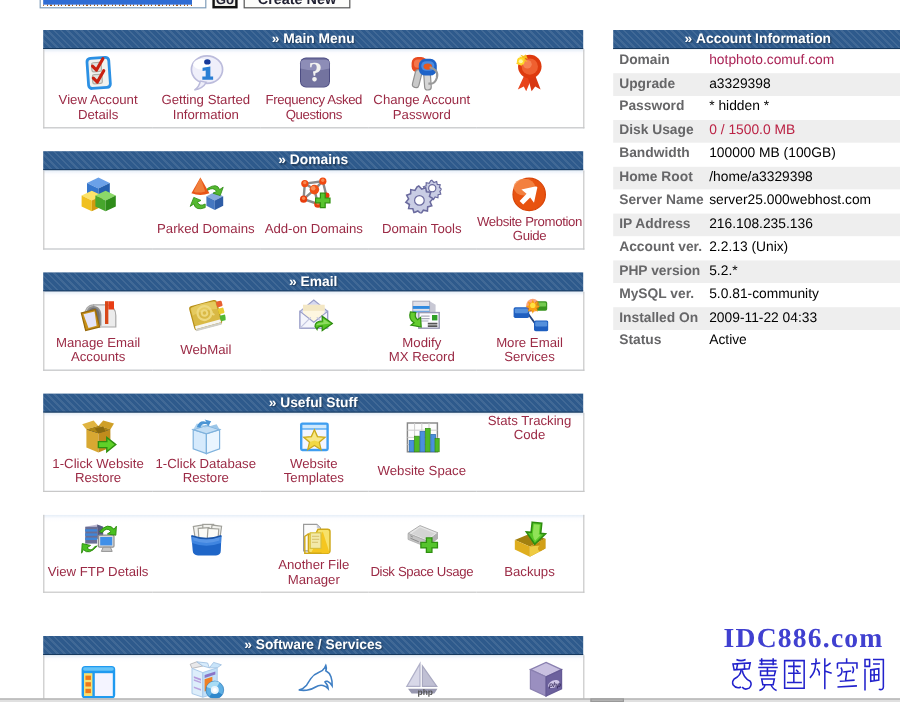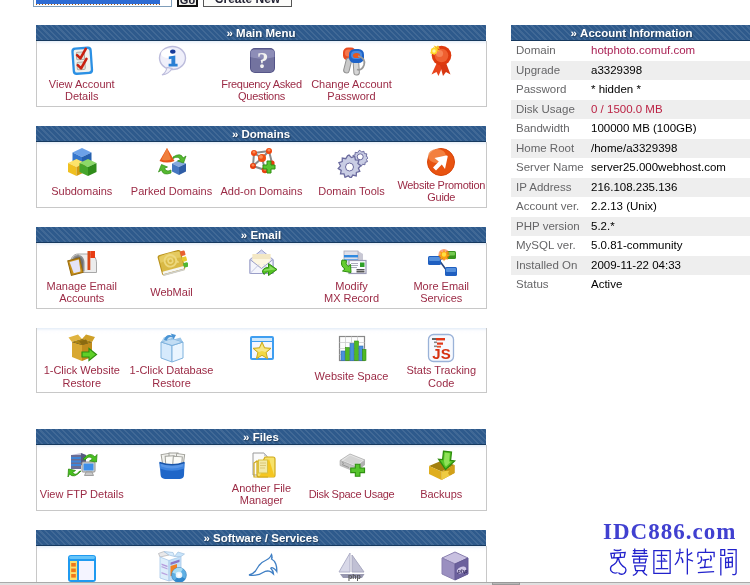--- a/index.html
+++ b/index.html
@@ -20,21 +20,21 @@
   font-size:11px; line-height:12.5px; white-space:nowrap; }
 .lb span.sm { font-size:11px; letter-spacing:-0.3px; }
 .acct { position:absolute; left:511px; top:24.5px; width:241px; }
 .ahd { height:16.5px; line-height:16px; text-align:center; color:#fff;
   font-size:11.5px; font-weight:bold;
   background:#2e5a8c;
   background-image:repeating-linear-gradient(45deg, rgba(255,255,255,0.09) 0px, rgba(255,255,255,0.09) 1.5px, rgba(0,0,0,0.0) 1.5px, rgba(0,0,0,0.0) 4px);
   border-bottom:1.5px solid #16395f;
   text-shadow:1px 1px 1px rgba(0,0,0,0.35); }
 .ar { height:19.5px; line-height:19.5px; font-size:11.5px; white-space:nowrap; }
-.al { font-weight:normal; color:#666668; display:inline-block; width:80px;
+.al { font-weight:bold; color:#666668; display:inline-block; width:80px;
   padding-left:5px; }
 .av { }
 </style></head>
 <body>
 
 <div style="position:absolute;left:33px;top:-15px;width:139px;height:22px;border:1px solid #7f9db9;background:#fff;"></div>
 <div style="position:absolute;left:36px;top:-12px;width:124px;height:16px;background:#2e6cd4;"></div>
 <div style="position:absolute;left:36px;top:4px;width:124px;height:1px;background:repeating-linear-gradient(90deg,#a05818 0 1px,#f8f8f8 1px 3px);"></div>
 <div style="position:absolute;left:177px;top:-15px;width:21px;height:22px;border:2px solid #111;background:#f0f0ea;">
     <span style="position:absolute;top:8px;left:0;width:100%;text-align:center;font-size:11px;font-weight:bold;color:#223;line-height:11px;">Go</span>
@@ -68,20 +68,23 @@
           <td style="width:90px">
             <div class="ic">
               <svg width="32" height="32" viewBox="0 0 32 32">
 <ellipse cx="16.5" cy="13" rx="13" ry="11.5" fill="#efeffa" stroke="#bcbcdc" stroke-width="1.4"></ellipse>
 <path d="M11 22.5 Q10 27.5 6 30 Q13 29 16 23.5 Z" fill="#efeffa" stroke="#bcbcdc" stroke-width="1.2"></path>
 <ellipse cx="12" cy="8.5" rx="7" ry="4.5" fill="#ffffff" opacity="0.9"></ellipse>
 <ellipse cx="16.8" cy="6.6" rx="2.7" ry="2.2" fill="#173a9a"></ellipse>
 <path d="M12.8 11.5 L19.3 10.4 L19.3 18.8 L21.6 18.8 L21.6 21.4 L12.6 21.4 L12.6 18.8 L15.4 18.8 L15.4 13.8 L12.8 14.2 Z" fill="#2a7fd4"></path>
 </svg>
             </div>
+            <div class="lb">
+              <span>Getting Started<br>Information</span>
+            </div>
           </td>
           <td style="width:90px">
             <div class="ic">
               <svg width="32" height="32" viewBox="0 0 32 32">
 <rect x="4" y="3" width="25" height="25" rx="5" fill="#4c4c82"></rect>
 <rect x="4.8" y="3.8" width="23.4" height="23.4" rx="4.2" fill="#73739f"></rect>
 <path d="M7 5 h19 a2.5 2.5 0 0 1 2.5 2.5 v4.5 q-12 3.5 -24 0 v-4.5 a2.5 2.5 0 0 1 2.5 -2.5 z" fill="#9393bd" opacity="0.8"></path>
 <text x="16.8" y="22.5" font-family="Liberation Serif" font-size="23" font-weight="bold" fill="#f2f2f0" text-anchor="middle">?</text>
 </svg>
             </div>
@@ -141,23 +144,20 @@
 <polygon points="10.5,13 19,17 10.5,21 2,17" fill="#fce36a"></polygon>
 <polygon points="2,17 10.5,21 10.5,30 2,26" fill="#f0c020"></polygon>
 <polygon points="19,17 10.5,21 10.5,30 19,26" fill="#d09b10"></polygon>
 </g>
 <g>
 <polygon points="22,13 30.5,17 22,21 13.5,17" fill="#8cd969"></polygon>
 <polygon points="13.5,17 22,21 22,30 13.5,26" fill="#47a62c"></polygon>
 <polygon points="30.5,17 22,21 22,30 30.5,26" fill="#2f8c1a"></polygon>
 </g>
               </svg>
-            </div>
-            <div class="lb">
-              <span>Subdomains</span>
             </div>
           </td>
           <td style="width:90px">
             <div class="ic">
               <svg width="32" height="32" viewBox="0 0 32 32">
 <path d="M11 2 L18.5 15 Q11 18 3.5 15 Z" fill="#e85518"></path>
 <path d="M11 2 L15 13.5 Q8 15.5 5.5 13.5 Z" fill="#f07f3c"></path>
 <polygon points="23,14 30,17.5 23,21 16,17.5" fill="#88aade"></polygon>
 <polygon points="16,17.5 23,21 23,29 16,25.5" fill="#4677c0"></polygon>
 <polygon points="30,17.5 23,21 23,29 30,25.5" fill="#2f5da6"></polygon>
@@ -326,20 +326,21 @@
             </div>
             <div class="lb">
               <span>More Email<br>Services</span>
             </div>
           </td>
         </tr>
       </tbody>
     </table>
   </div>
 <div class="box" style="top:327.5px">
+    <div class="hd">»&nbsp;Useful Stuff</div>
     <table class="tb">
       <tbody>
         <tr>
           <td style="width:90px">
             <div class="ic">
               <svg width="32" height="32" viewBox="0 0 32 32">
 <polygon points="6,10 16,13 16,29 6,25" fill="#d8a832"></polygon>
 <polygon points="26,10 16,13 16,29 26,25" fill="#c08c1c"></polygon>
 <polygon points="6,10 16,7 26,10 16,13" fill="#a8challenge"></polygon>
 <polygon points="6,10 16,7 26,10 16,13" fill="#ab8414"></polygon>
@@ -370,20 +371,23 @@
           </td>
           <td style="width:90px">
             <div class="ic">
               <svg width="32" height="32" viewBox="0 0 32 32">
 <rect x="4" y="4" width="24" height="24" rx="2" fill="#3f9ef0"></rect>
 <rect x="6" y="10" width="20" height="16" fill="#f4f6ff"></rect>
 <rect x="6" y="6" width="20" height="3" fill="#cfe8fc"></rect>
 <path d="M16 10 l2.6 5.8 6.4.5 -4.9 4.2 1.5 6.2 -5.6 -3.4 -5.6 3.4 1.5 -6.2 -4.9 -4.2 6.4 -.5 z" fill="#f2d844" stroke="#c8a820" stroke-width="1"></path>
 <path d="M16 12 l2 4.5 5 .4 -3.8 3.2 -3.2 -1 -3.2 1 -3.8 -3.2 5 -.4 z" fill="#f8eca0" opacity="0.75"></path>
 </svg>
+            </div>
+            <div class="lb">
+              <span>Website<br>Templates</span>
             </div>
           </td>
           <td style="width:90px">
             <div class="ic">
               <svg width="32" height="32" viewBox="0 0 32 32">
 <rect x="3.5" y="4.5" width="25" height="24" fill="#fdfdfd" stroke="#888" stroke-width="1.2"></rect>
 <g stroke="#ccc" stroke-width="0.8">
                   <path d="M3.5 10.5 h25 M3.5 16.5 h25 M3.5 22.5 h25 M9.5 4.5 v24 M15.5 4.5 v24 M21.5 4.5 v24"></path>
                 </g>
 <rect x="5" y="19" width="4" height="9.5" fill="#4a90dc" stroke="#2f6cb0" stroke-width="0.6"></rect>
@@ -392,42 +396,29 @@
 <rect x="18.5" y="9" width="4" height="19.5" fill="#4fba24" stroke="#358c12" stroke-width="0.6"></rect>
 <rect x="23" y="14" width="4" height="14.5" fill="#4a90dc" stroke="#2f6cb0" stroke-width="0.6"></rect>
 <rect x="26.5" y="17.5" width="3.5" height="11" fill="#4fba24" stroke="#358c12" stroke-width="0.6"></rect>
 </svg>
             </div>
             <div class="lb">
               <span>Website Space</span>
             </div>
           </td>
           <td style="width:90px">
-            <div class="ic">
-              <svg width="32" height="32" viewBox="0 0 32 32">
-<rect x="3.5" y="2.5" width="25" height="27" rx="5" fill="#f6f9fe" stroke="#9ab2d8" stroke-width="1.3"></rect>
-<rect x="7" y="6" width="4" height="2" fill="#666"></rect>
-                <rect x="11" y="6" width="9" height="2.4" fill="#e03818"></rect>
-<rect x="9" y="9.5" width="3" height="1.6" fill="#888"></rect>
-                <rect x="12" y="10.5" width="6" height="2.2" fill="#e03818"></rect>
-<rect x="9" y="13.5" width="3" height="1.6" fill="#888"></rect>
-                <rect x="12" y="13.8" width="4" height="1.8" fill="#e85028"></rect>
-<text x="16.5" y="27" font-family="Liberation Sans" font-size="15" font-weight="bold" fill="#d63212" text-anchor="middle">JS</text>
-</svg>
-            </div>
             <div class="lb">
               <span>Stats Tracking<br>Code</span>
             </div>
           </td>
         </tr>
       </tbody>
     </table>
   </div>
 <div class="box" style="top:428.5px">
-    <div class="hd">»&nbsp;Files</div>
     <table class="tb">
       <tbody>
         <tr>
           <td style="width:90px">
             <div class="ic">
               <svg width="32" height="32" viewBox="0 0 32 32">
 <polygon points="5,6 15,4 20,6 10,8" fill="#c0bcd4"></polygon>
 <polygon points="15,4 20,6 20,18 15,16" fill="#555a80"></polygon>
 <rect x="5" y="6" width="10" height="14" fill="#6a6e94"></rect>
 <g fill="#3f85d6">

